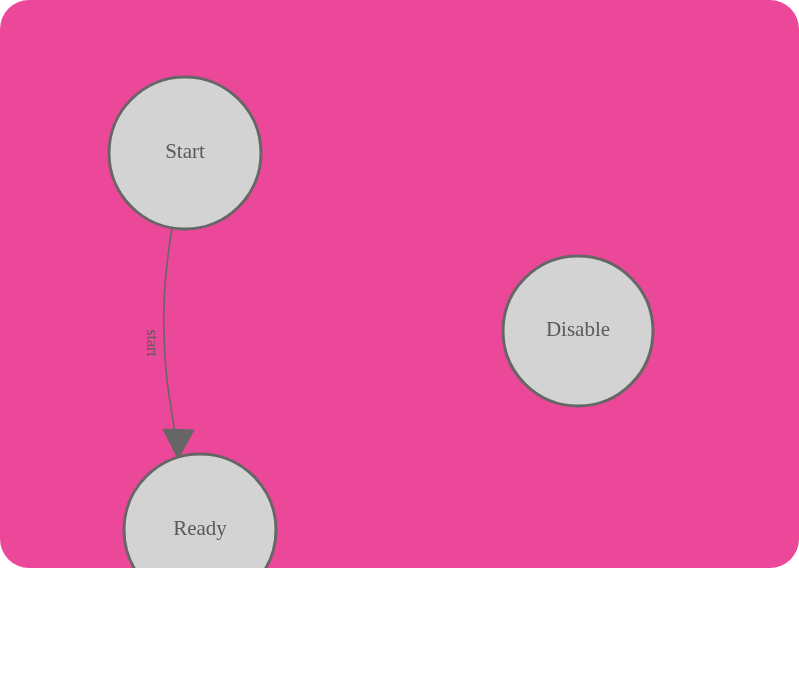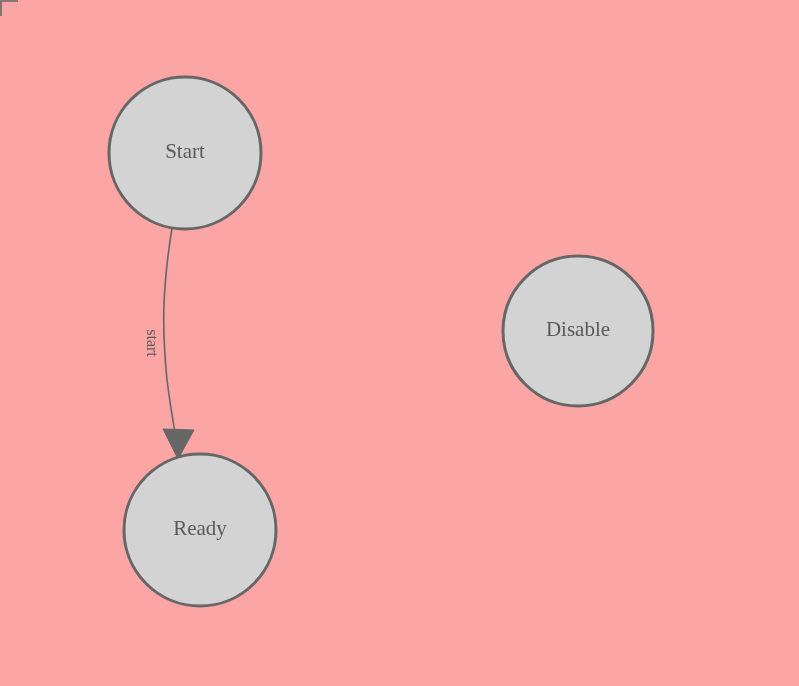--- a/index.html
+++ b/index.html
@@ -6,23 +6,24 @@
     margin: 0;
     padding: 0;
     background: #ffffff;
   }
   body {
     font-family: "Liberation Serif", serif;
   }
   #canvas {
     position: relative;
     width: 799px;
-    height: 686px;
-    background: #fca5a5;
+    height: 568px;
+    background: #ec4899;
     overflow: hidden;
+    border-radius: 29px;
   }
   #graph-svg {
     position: absolute;
     left: 0;
     top: 0;
     width: 799px;
     height: 686px;
   }
   .node-circle {
     fill: #d3d3d3;

